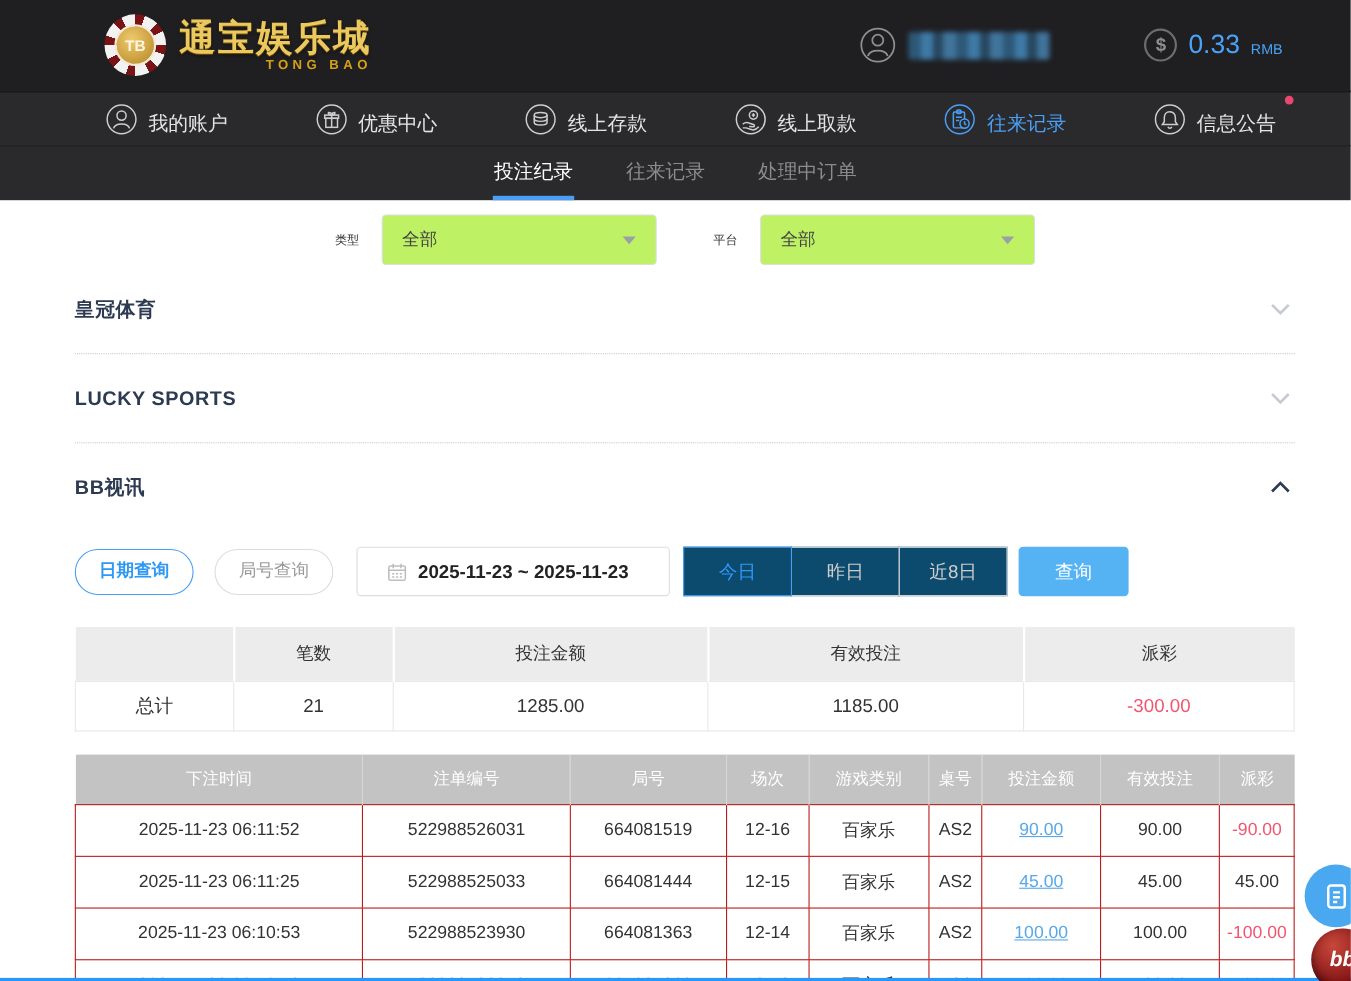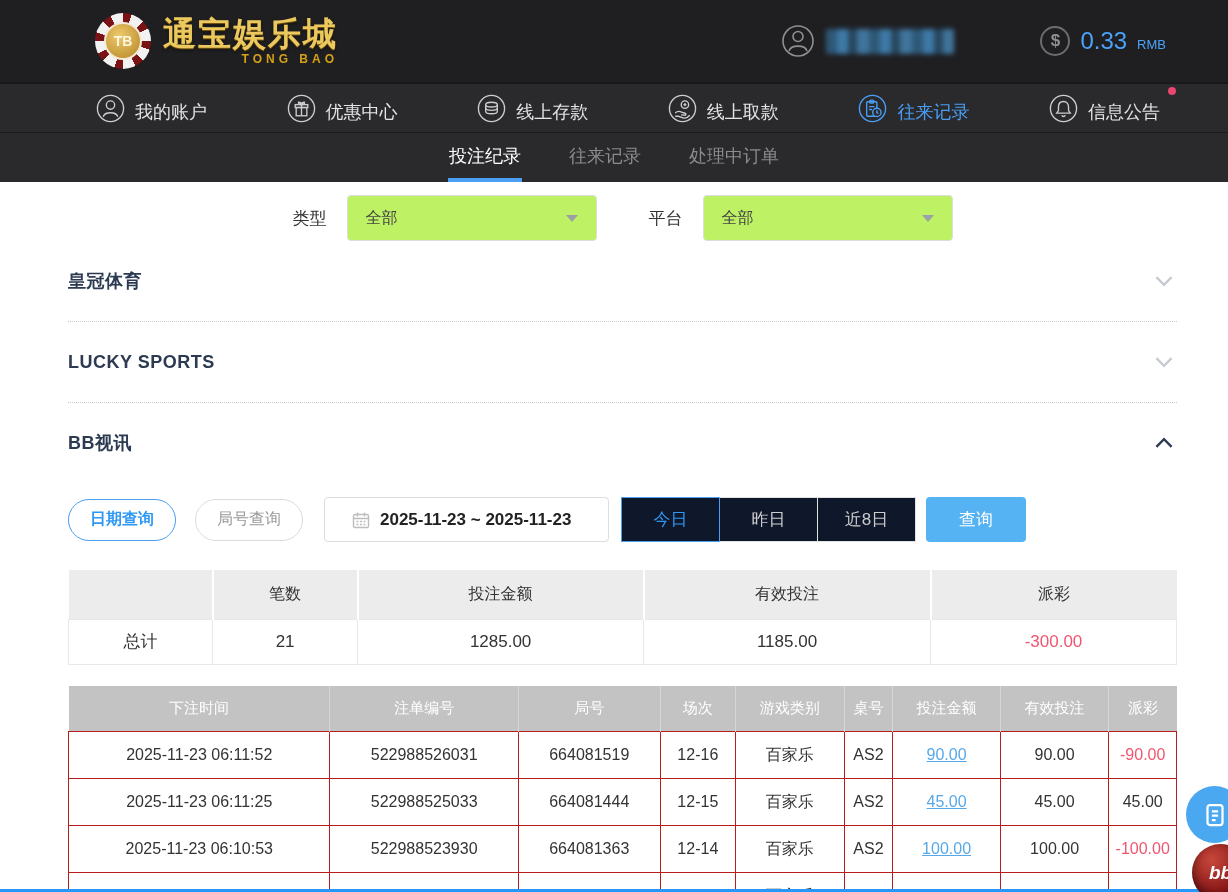--- a/index.html
+++ b/index.html
@@ -72,21 +72,21 @@
   }
   .tab {
     color:#8b8b8b; font-size:18px; display:flex; align-items:center; height:100%;
     border-bottom:4px solid transparent; padding:0 1px; cursor:pointer;
   }
   .tab.active { color:#fff; border-bottom-color:var(--accent-blue,#4a9ff5); }
   
   .content { width:1109px; margin-left:68px; }
   .filter-row { display:flex; justify-content:center; gap:52px; margin-top:13px; }
   .filter-group { display:flex; align-items:center; gap:20px; }
-  .filter-label { font-size:17px; color:#333; }
+  .filter-label { font-size:11px; color:#333; }
   .select {
     width:250px; height:46px; border:1px solid #ddd; border-radius:4px; background:#bef264;
     display:flex; align-items:center; justify-content:space-between; padding:0 18px;
     font-size:16px; color:#444; cursor:pointer;
   }
   .caret {
     width:0; height:0; border-left:6px solid transparent;
     border-right:6px solid transparent; border-top:7px solid #9aa0a6;
   }
   .section-row {
@@ -105,21 +105,21 @@
   }
   .pill-btn.active { border-color:var(--accent-blue,#4a9ff5); color:#2f98f5; font-weight:bold; }
   .pill-btn + .pill-btn { margin-left:19px; }
   .date-input {
     margin-left:21px; height:45px; width:285px; border:1px solid #ddd; border-radius:4px;
     display:flex; align-items:center; gap:10px; padding:0 27px;
     font-size:17px; font-weight:bold; color:#222; cursor:pointer; white-space:nowrap;
   }
   .range-group { display:flex; margin-left:13px; }
   .range-btn {
-    height:45px; width:99px; border:1px solid #e2e2e2; background:#0f172a; color:#ccc;
+    height:45px; width:99px; border:1px solid #e2e2e2; background:#0c4a6e; color:#ccc;
     font-size:17px; display:flex; align-items:center; justify-content:center;
     margin-left:-1px; cursor:pointer; position:relative;
   }
   .range-btn.active { border-color:var(--accent-blue,#4a9ff5); color:#2f98f5; z-index:1; }
   .search-btn {
     height:45px; width:100px; margin-left:10px; background:var(--button-blue,#55b3f3);
     color:#fff; border-radius:4px; font-size:17px;
     display:flex; align-items:center; justify-content:center; cursor:pointer;
   }
   

